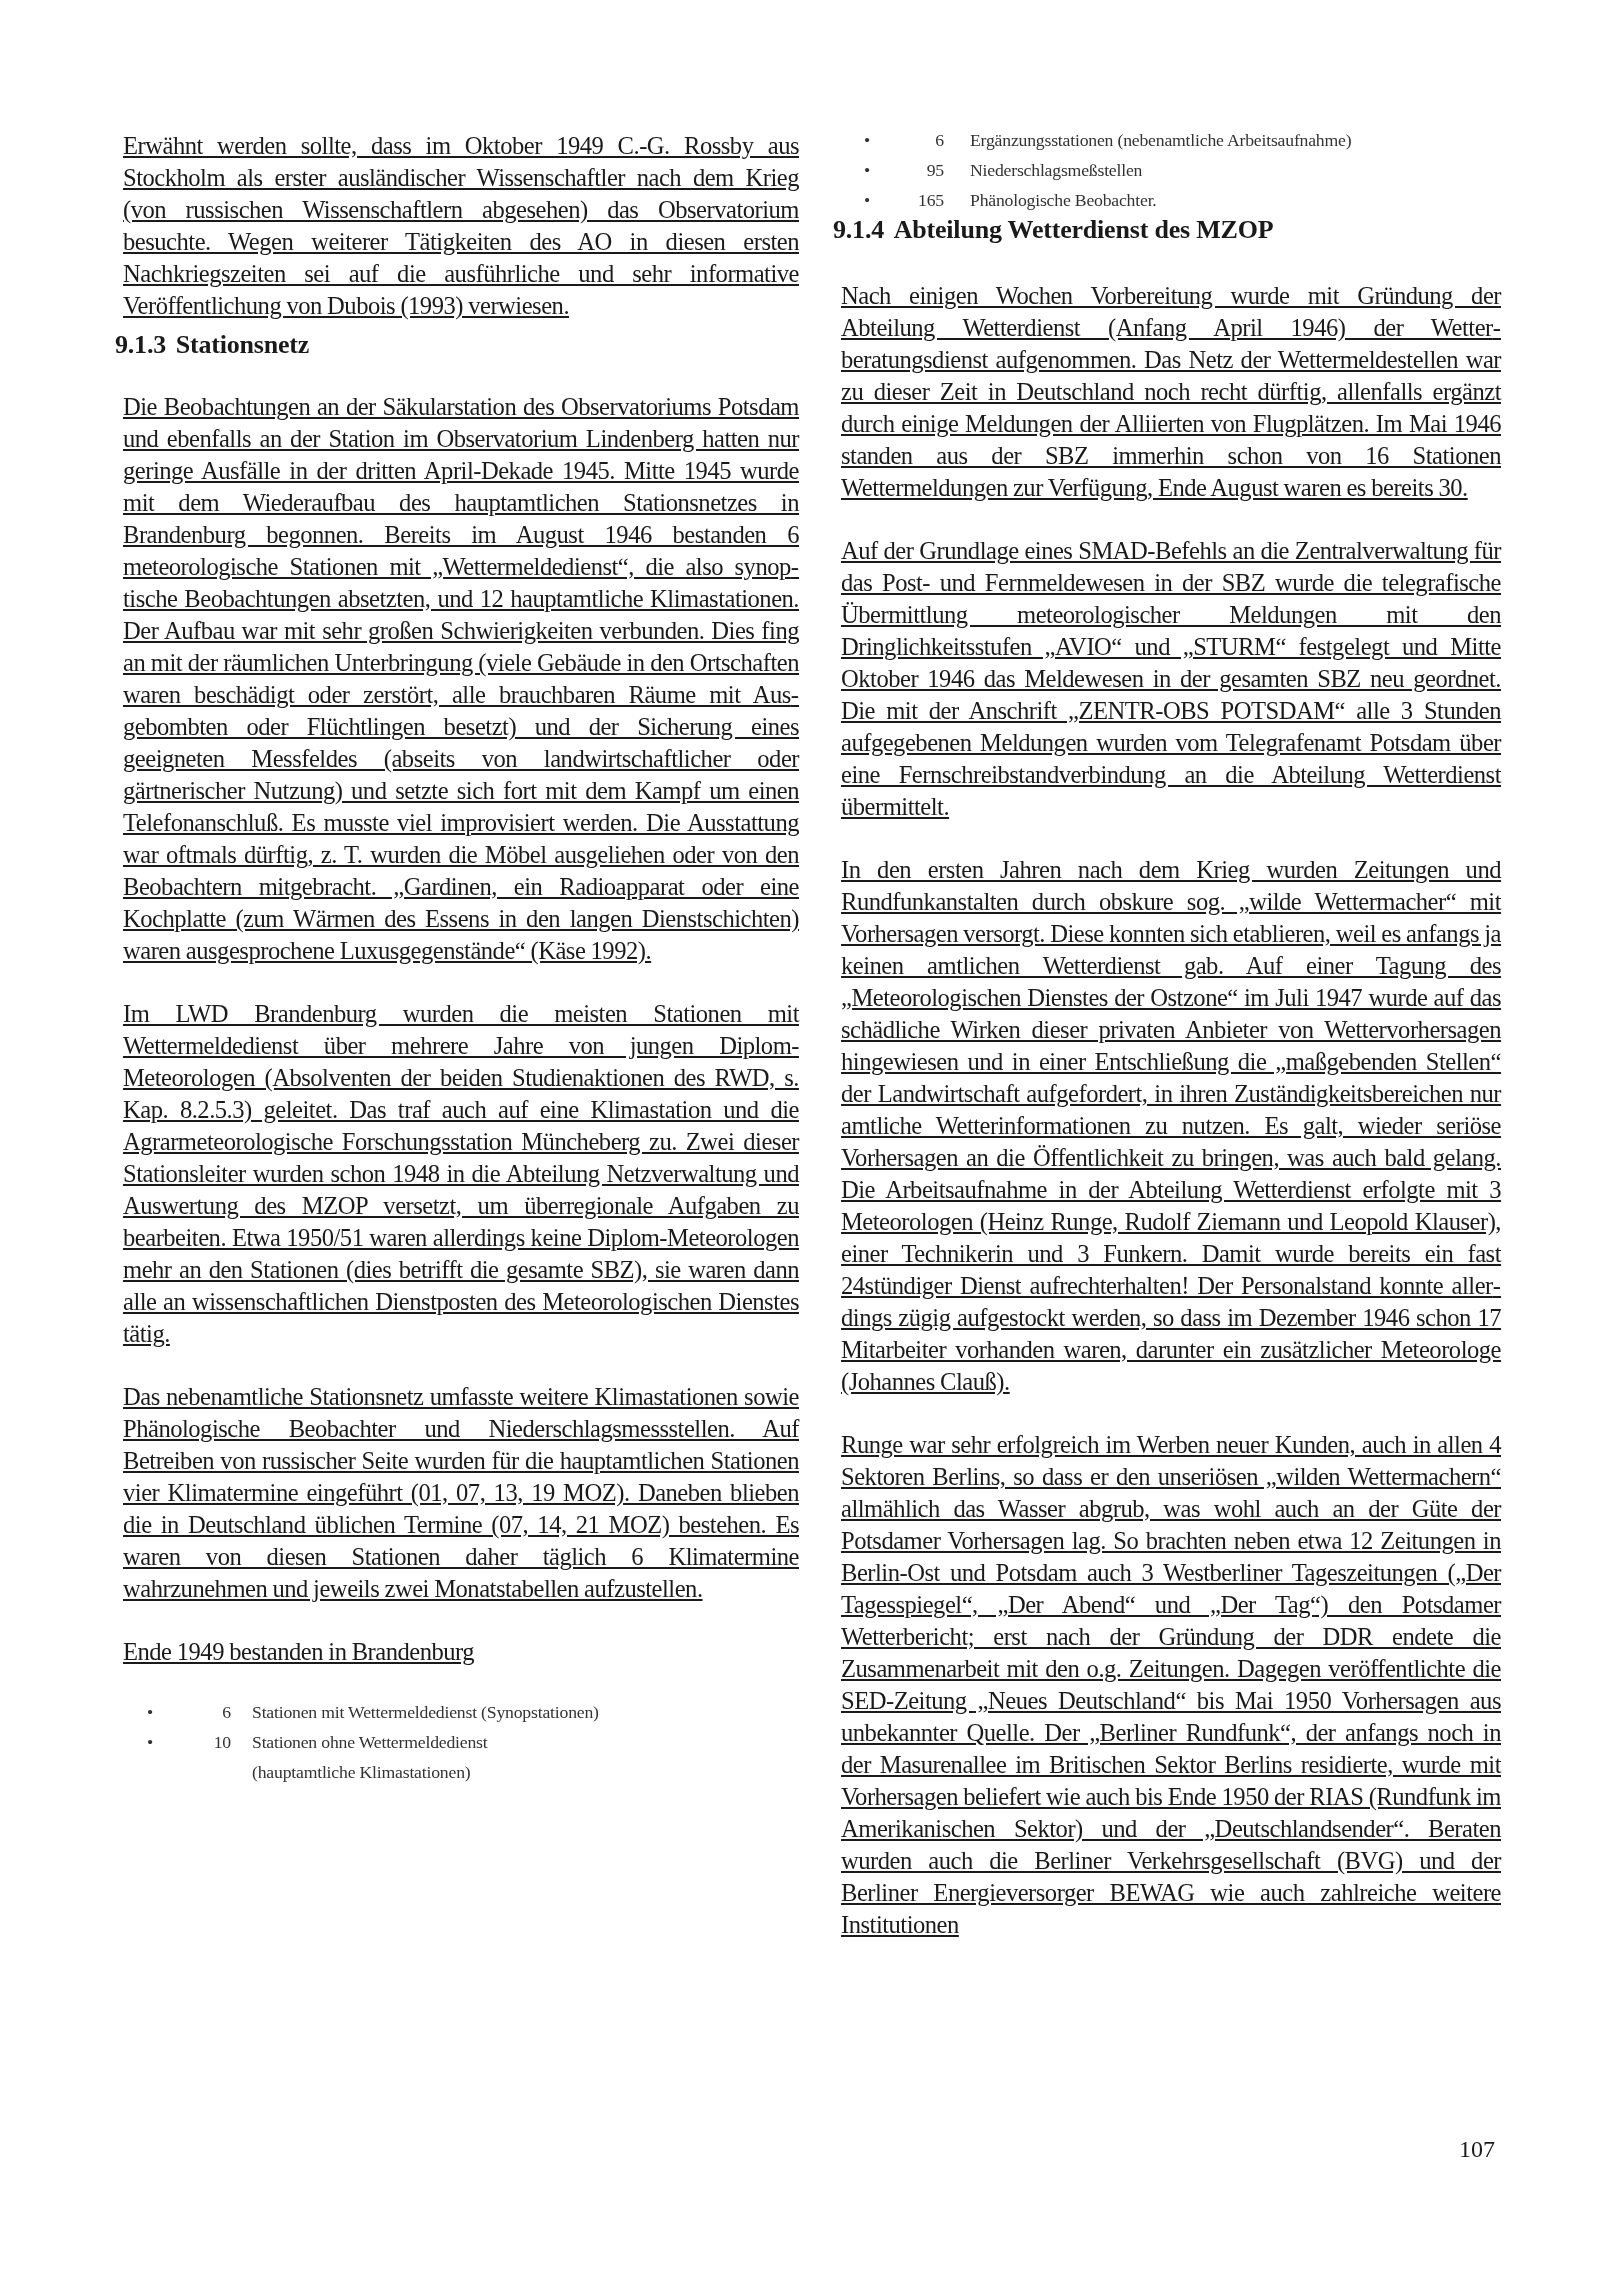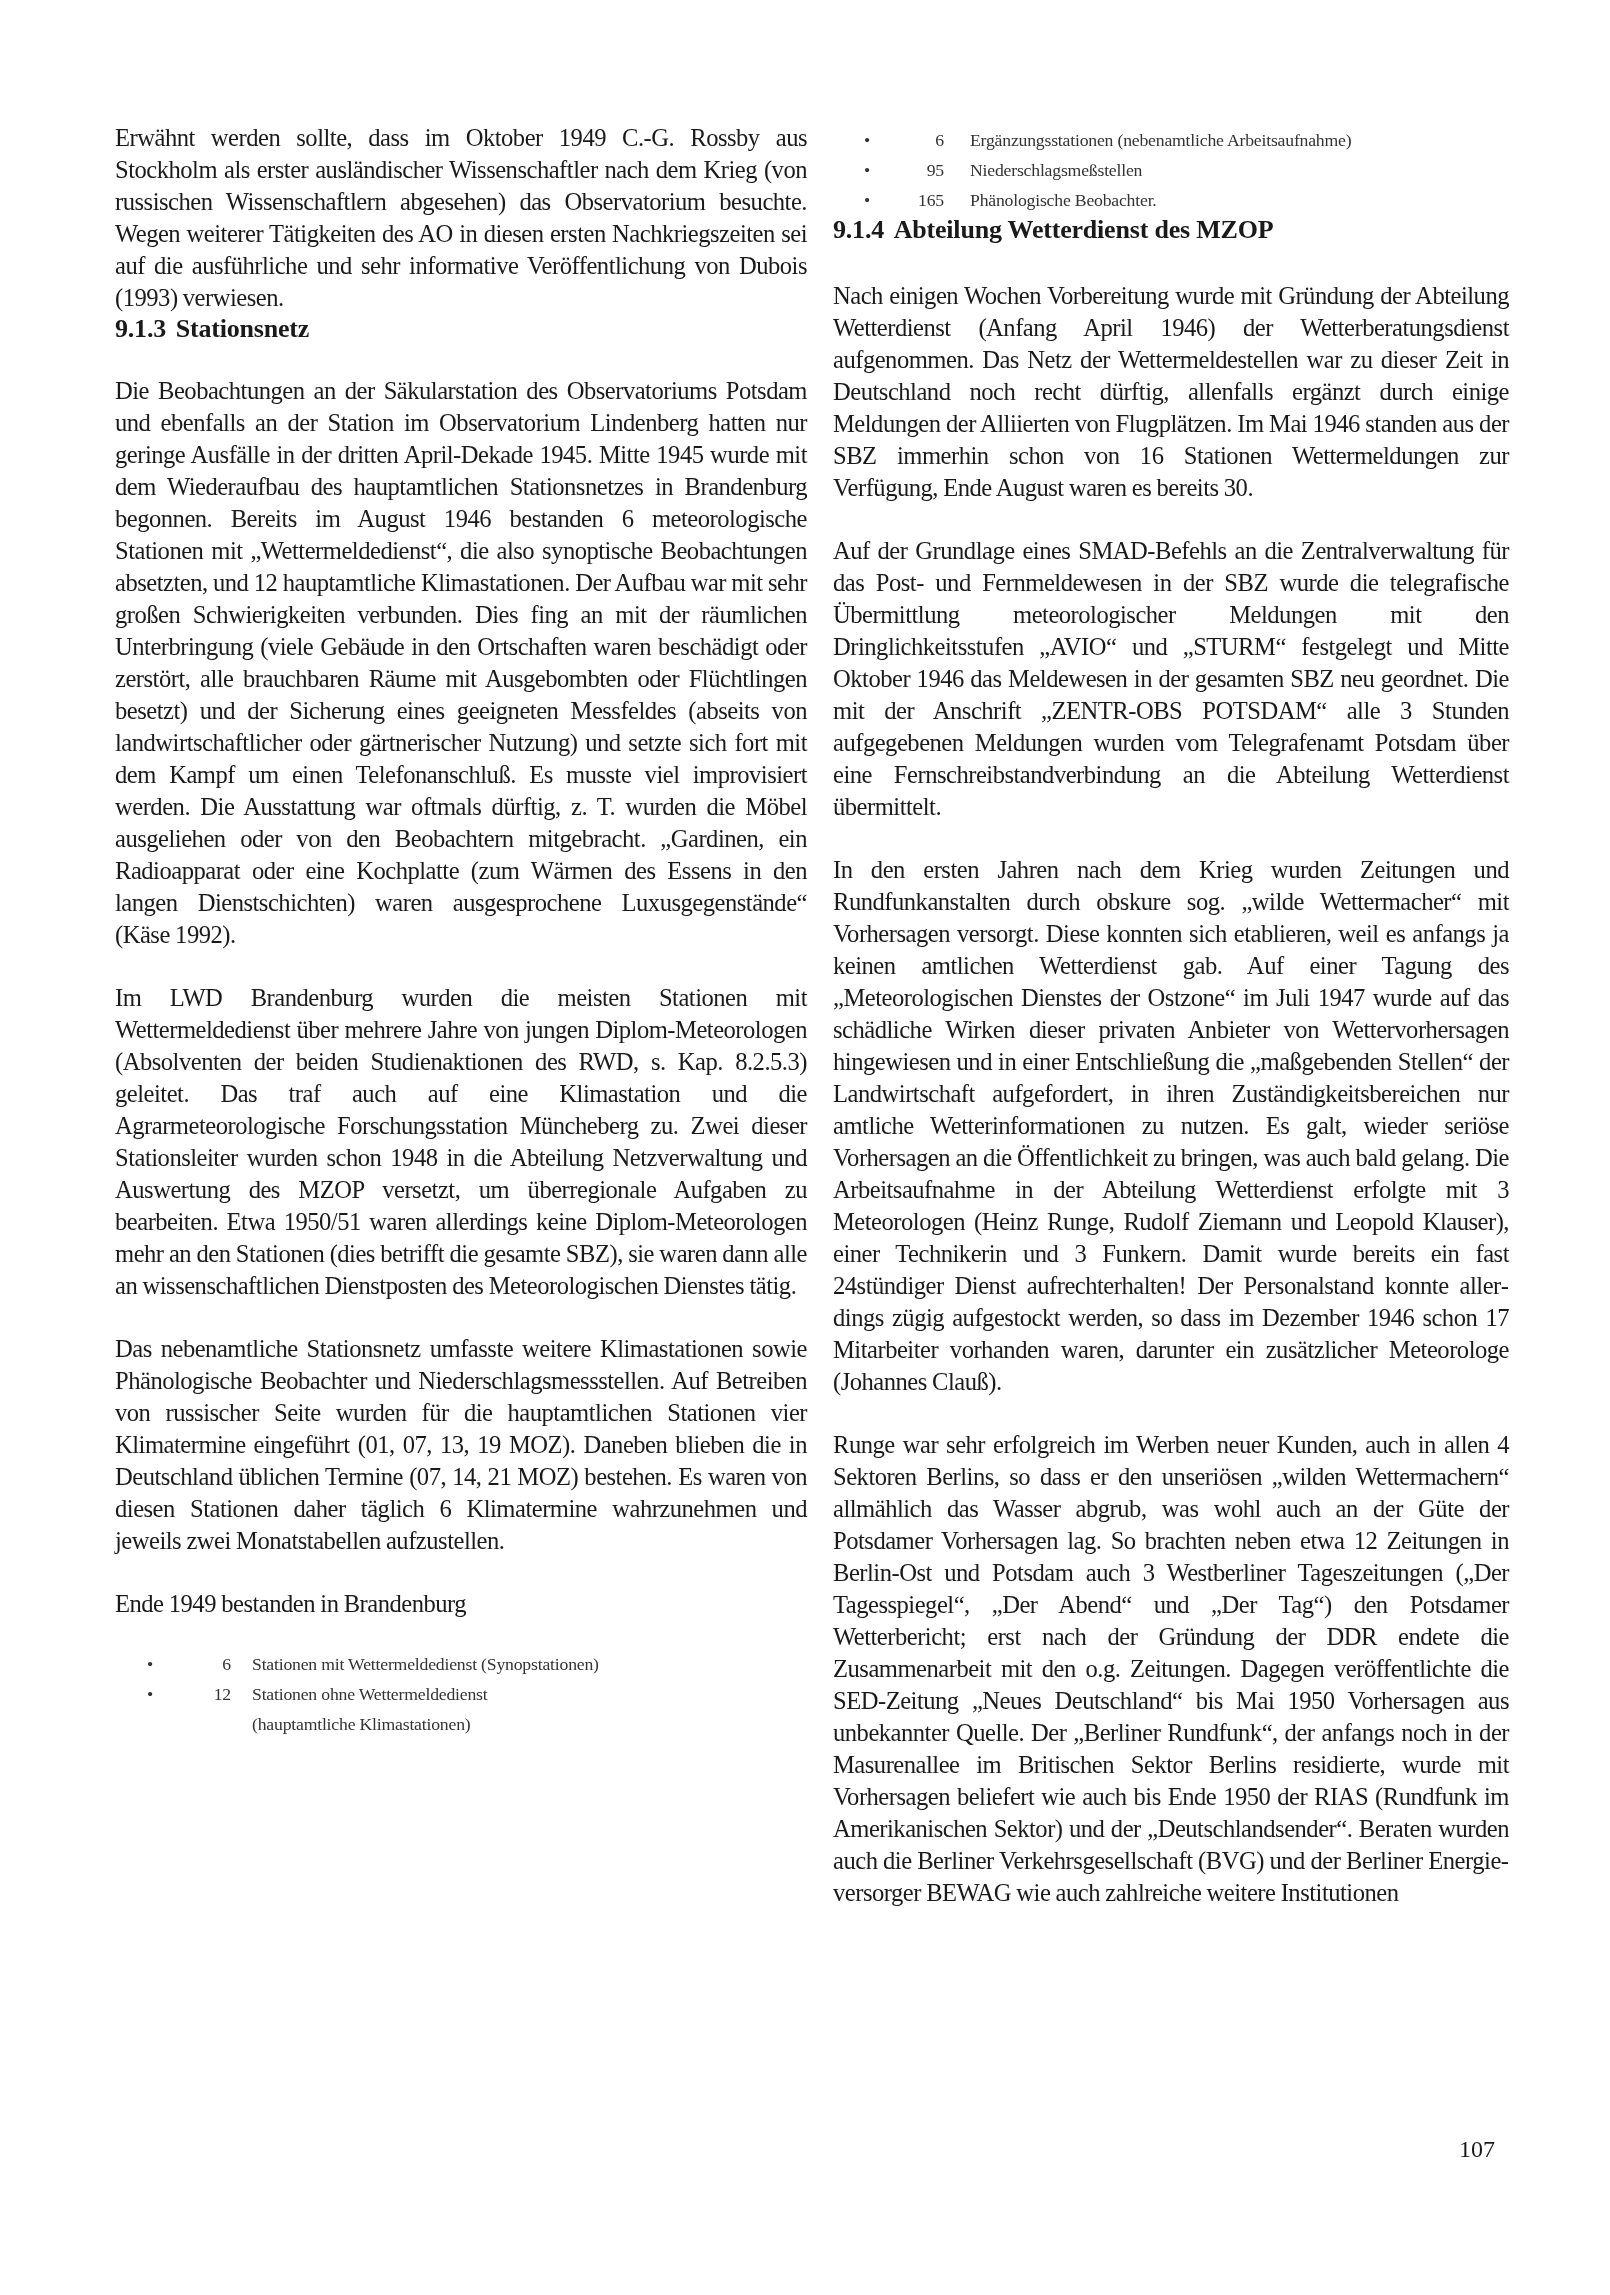--- a/index.html
+++ b/index.html
@@ -1,22 +1,22 @@
 <!DOCTYPE html>
 <html style="font-size:13px"><head>
 <meta charset="utf-8">
 <style>
   html, body { margin: 0; padding: 0; background: #ffffff; }
   body { width: 1610px; height: 2295px; position: relative; overflow: hidden;
          font-family: "Liberation Serif", "DejaVu Serif", serif; color: #1a1a1a; }
   .col { position: absolute; top: 122px; width: 692px; }
   #col-left { left: 115px; }
   #col-right { left: 833px; width: 676px; }
-  p.body { margin: 0; font-size: 24.6px; line-height: 32px; text-align: justify;
-           hyphens: manual; letter-spacing: -0.5px; word-spacing: -0.4px; }
+  p.body { margin: 8px; font-size: 24.6px; line-height: 32px; text-align: justify;
+           hyphens: manual; letter-spacing: -0.5px; word-spacing: -0.4px; text-decoration: underline; }
   h2.sec { margin: 0; font-size: 26px; font-weight: bold; letter-spacing: -0.2px; }
   h2.sec .num { display: inline-block; margin-right: 9.7px; }
   ul.stats { list-style: none; margin: 0; padding: 0; }
   ul.stats li { position: relative; font-size: 17.7px; line-height: 30px; color: #333; letter-spacing: -0.2px; }
   ul.stats .bullet { position: absolute; left: 0; top: 0; font-size: 17.7px; }
   ul.stats .count { position: absolute; width: 48px; text-align: right; }
   ul.stats .text { display: block; }
   #col-left ul.stats li { padding-left: 137px; }
   #col-left ul.stats .bullet { left: 32px; }
   #col-left ul.stats .count { left: 68px; top: 0; }
@@ -41,21 +41,21 @@
   <p class="body" style="margin-top:31px;">Ende 1949 bestanden in Brandenburg</p>
 
   <ul class="stats" style="margin-top:29px;">
     <li>
       <span class="bullet">•</span>
       <span class="count">6</span>
       <span class="text">Stationen mit Wettermeldedienst (Synopstationen)</span>
     </li>
     <li>
       <span class="bullet">•</span>
-      <span class="count">12</span>
+      <span class="count">10</span>
       <span class="text">Stationen ohne Wettermeldedienst</span>
       <span class="text">(hauptamtliche Klimastationen)</span>
     </li>
   </ul>
 </div>
 
 <div class="col" id="col-right">
   <ul class="stats" style="margin-top:3.2px;">
     <li>
       <span class="bullet">•</span>

